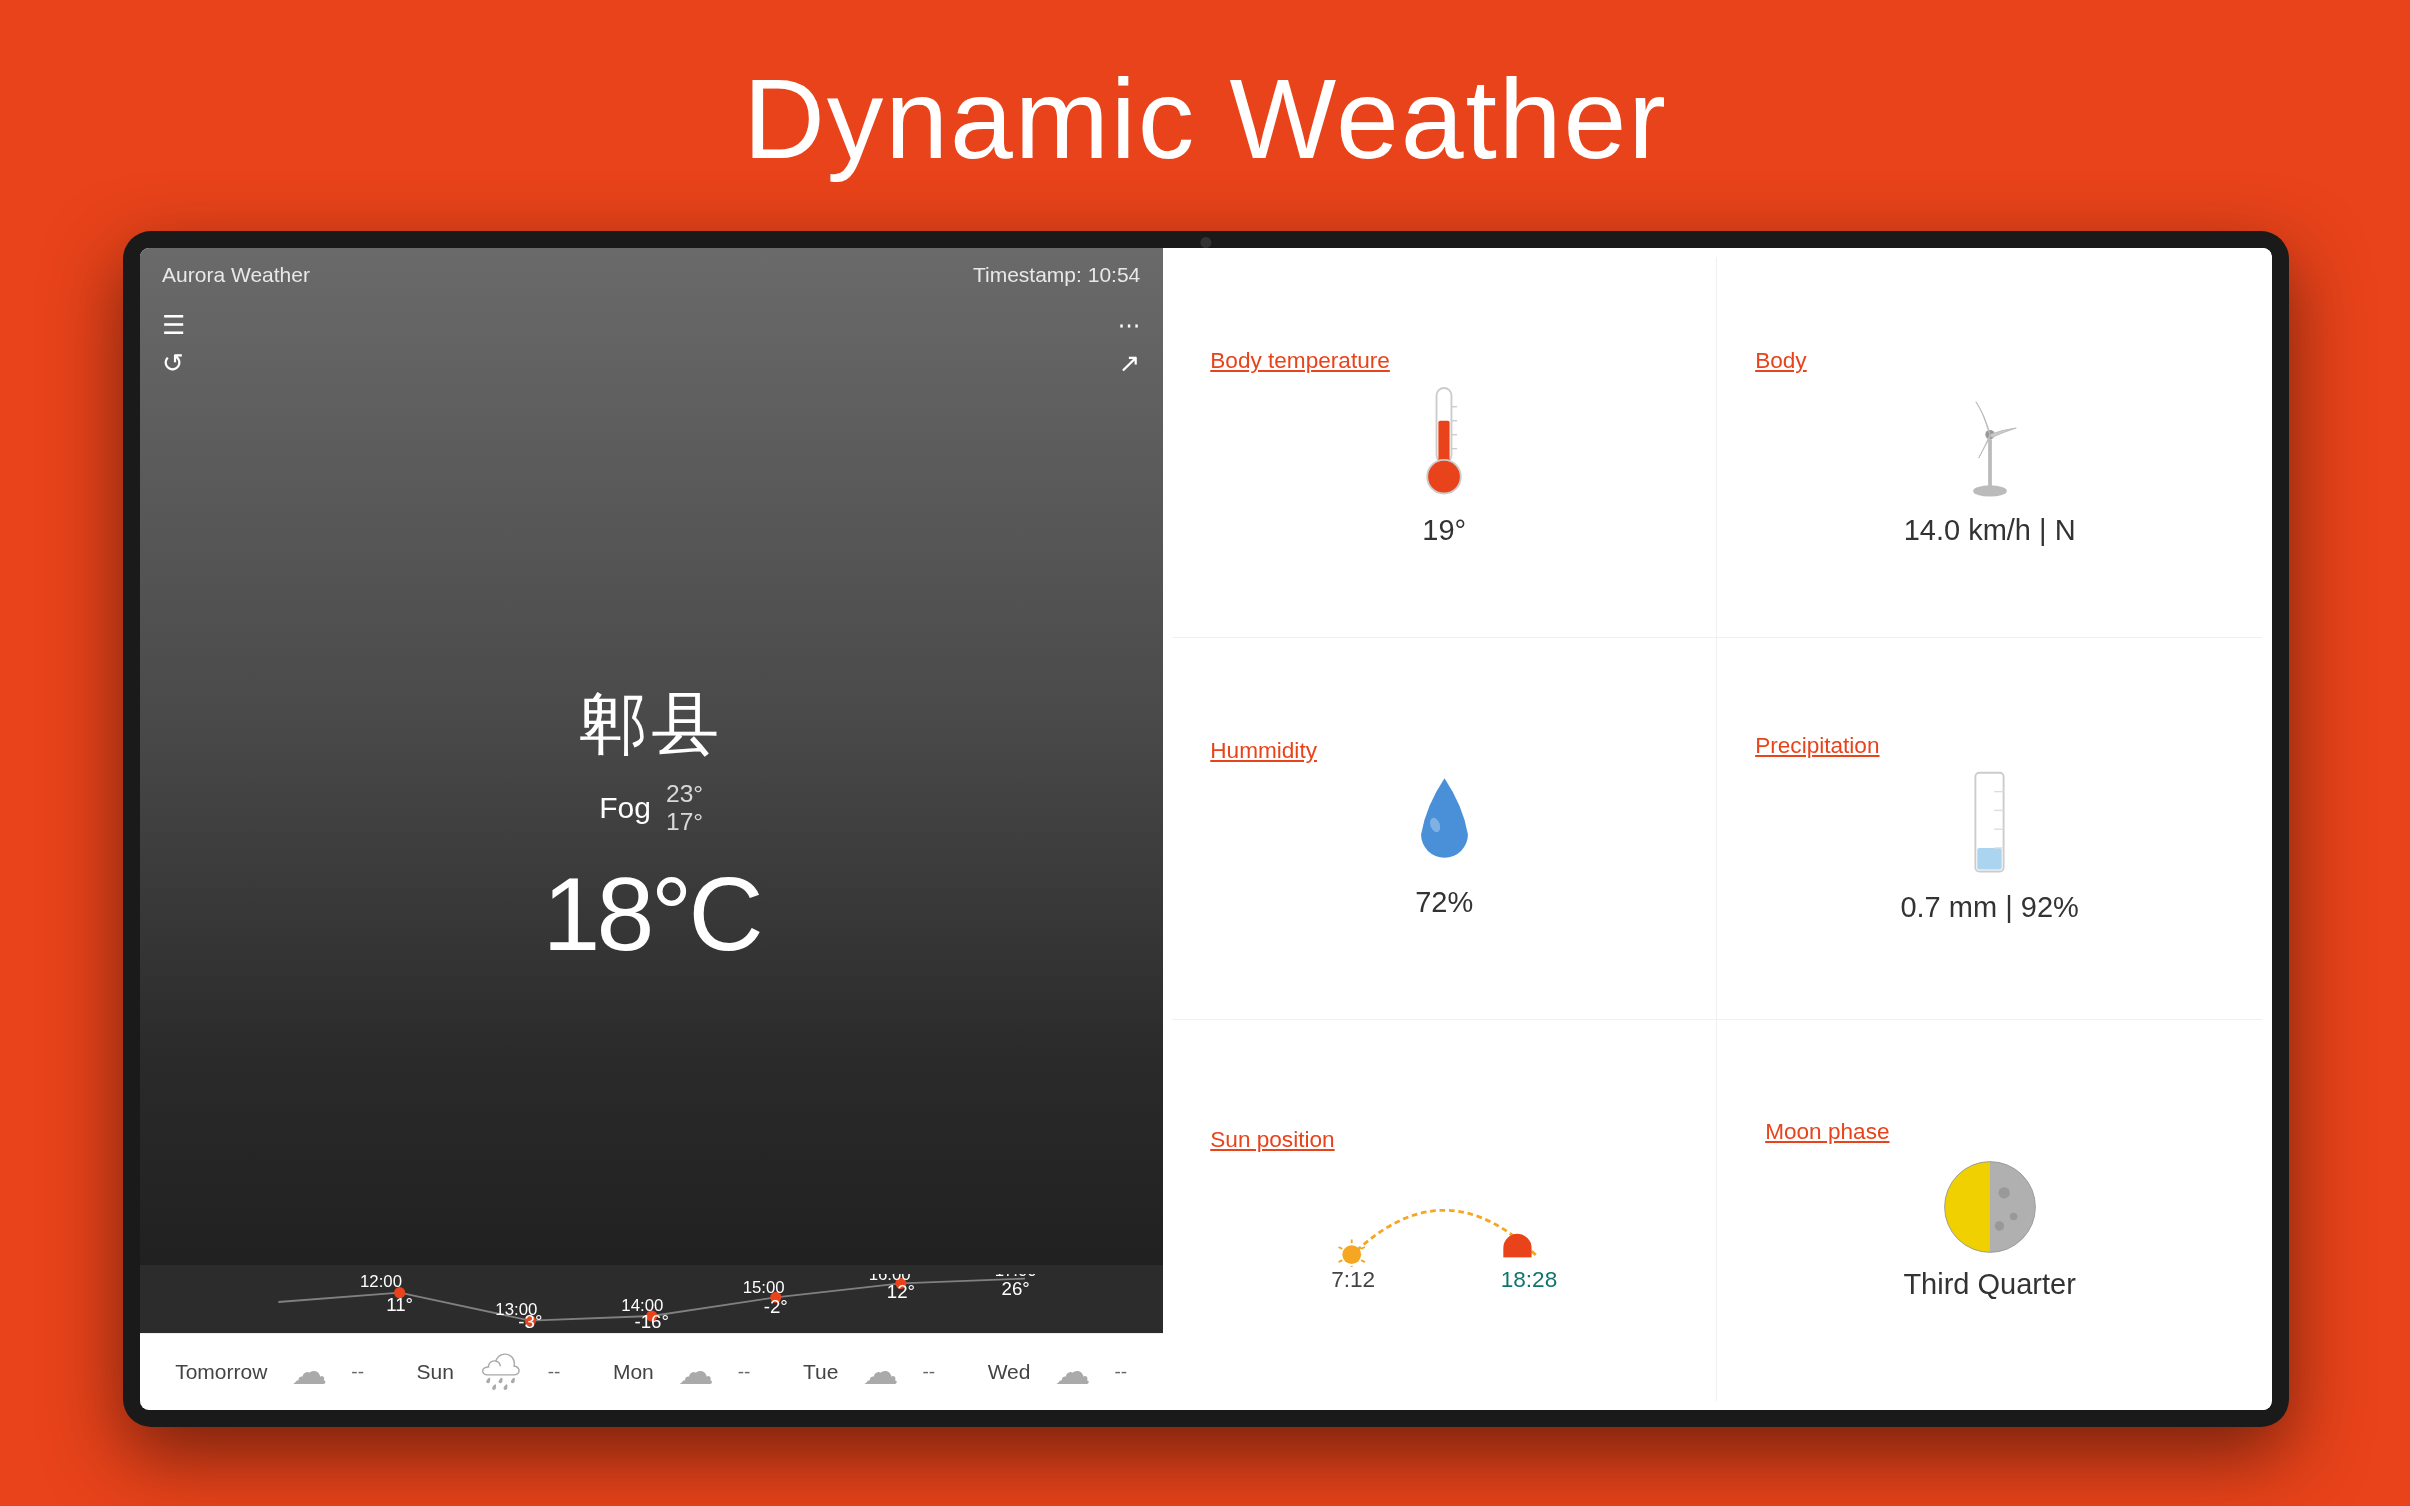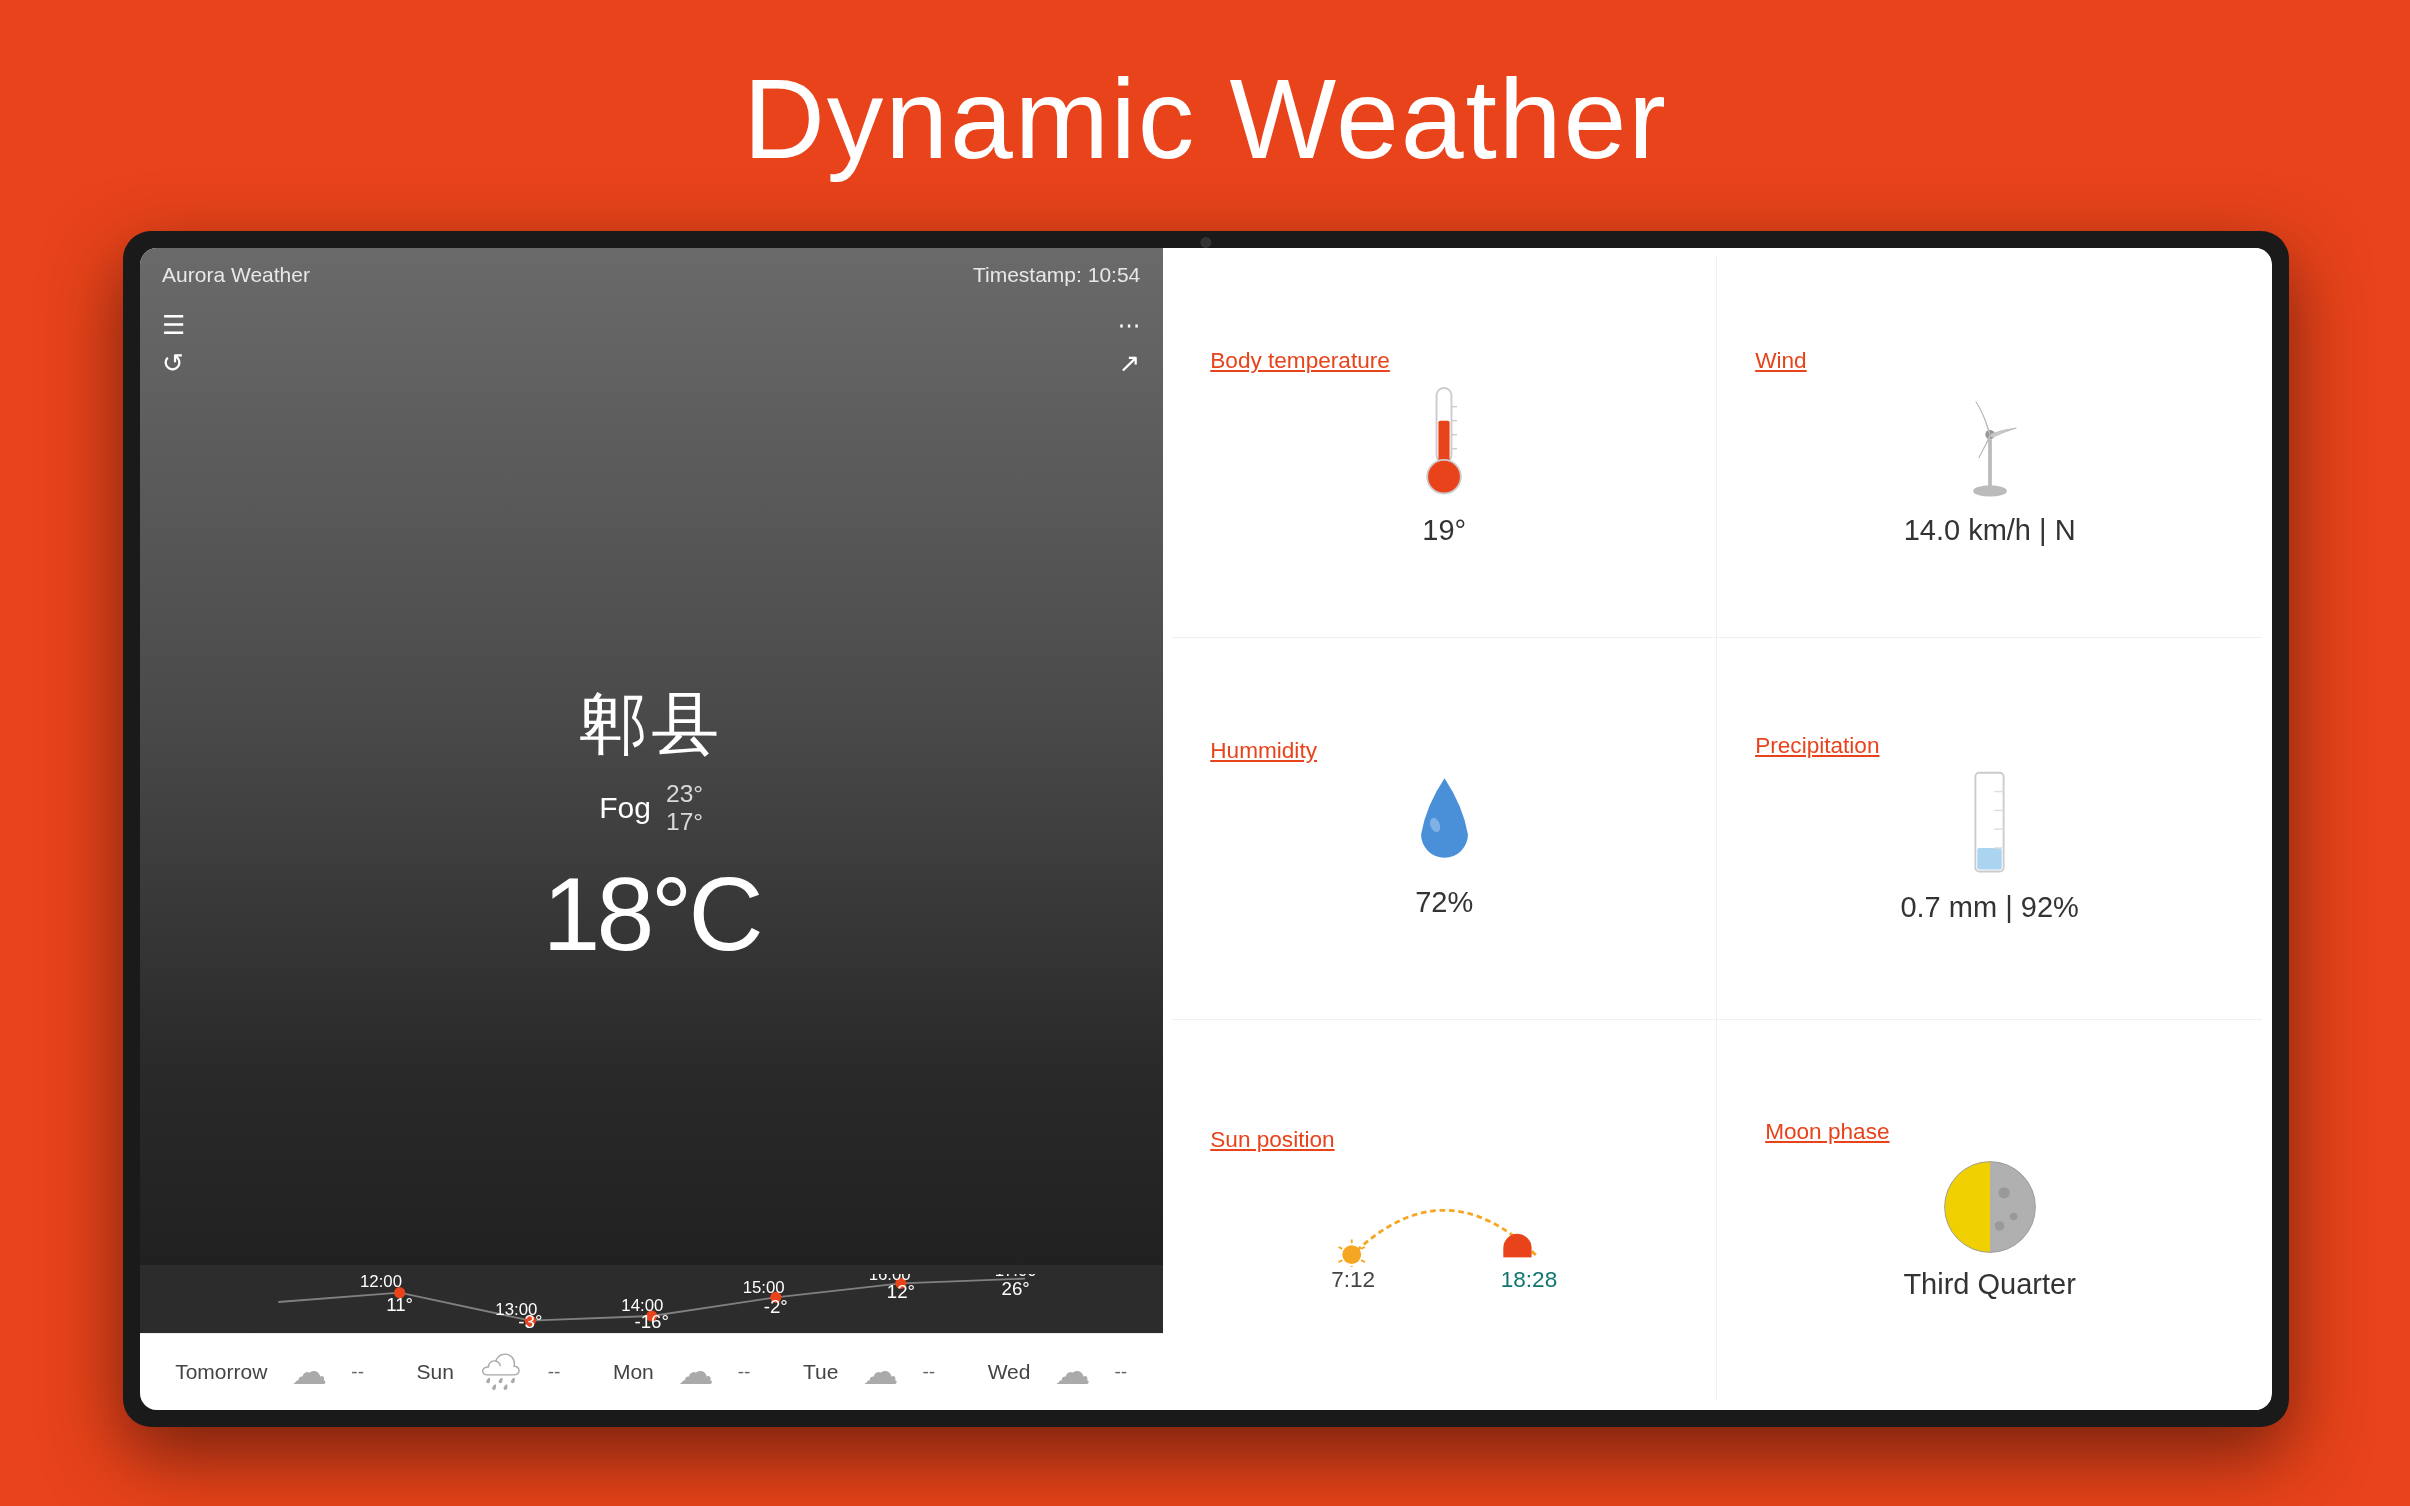--- a/index.html
+++ b/index.html
@@ -44,21 +44,21 @@
       width: 11.3px;
       height: 11.3px;
       background: #333;
       border-radius: 50%;
     }
 
     .device-screen {
       width: 100%;
       height: 100%;
       background: white;
-      border-radius: 17px;
+      border-radius: 9px;
       overflow: hidden;
       display: flex;
       flex-direction: row;
     }
 
     
     .left-panel {
       width: 48%;
       height: 100%;
       background: linear-gradient(180deg, #6a6a6a 0%, #4a4a4a 40%, #2a2a2a 70%, #1a1a1a 100%);
@@ -336,21 +336,21 @@
           <line x1="38" y1="40" x2="44" y2="40" stroke="#ccc" stroke-width="1.5"></line>
           <line x1="38" y1="55" x2="44" y2="55" stroke="#ccc" stroke-width="1.5"></line>
           <line x1="38" y1="70" x2="44" y2="70" stroke="#ccc" stroke-width="1.5"></line>
 
           <circle cx="30" cy="100" r="18" fill="#E8431A" stroke="#ccc" stroke-width="2"></circle>
         </svg>
         <span class="card-value">19°</span>
       </div>
 
       <div class="weather-card">
-        <span class="card-title">Wind</span>
+        <span class="card-title">Body</span>
 
         <svg width="94" height="122" viewBox="0 0 100 130" xmlns="http://www.w3.org/2000/svg">
 
           <rect x="48" y="60" width="4" height="55" fill="#bbb"></rect>
 
           <ellipse cx="50" cy="115" rx="18" ry="6" fill="#bbb"></ellipse>
 
           <circle cx="50" cy="55" r="5" fill="#999"></circle>
 
           <path d="M50,55 Q45,35 35,20 Q42,30 48,50 Z" fill="#ccc" stroke="#bbb" stroke-width="1"></path>

